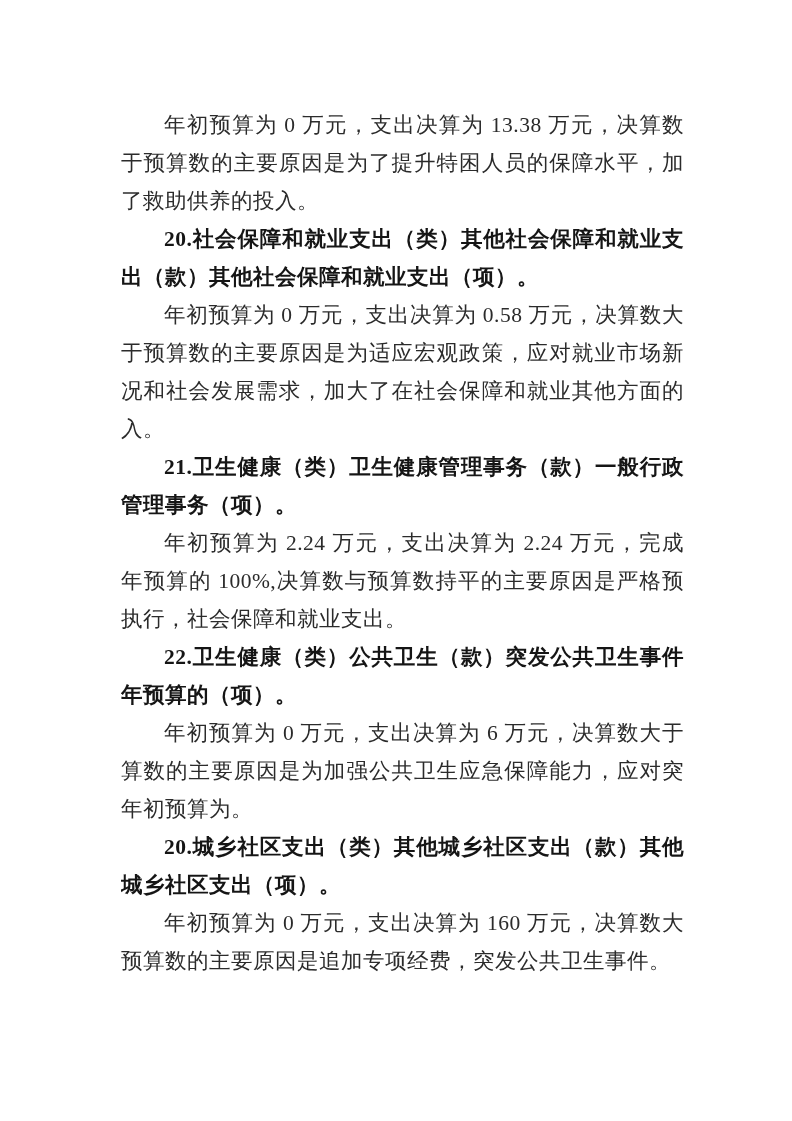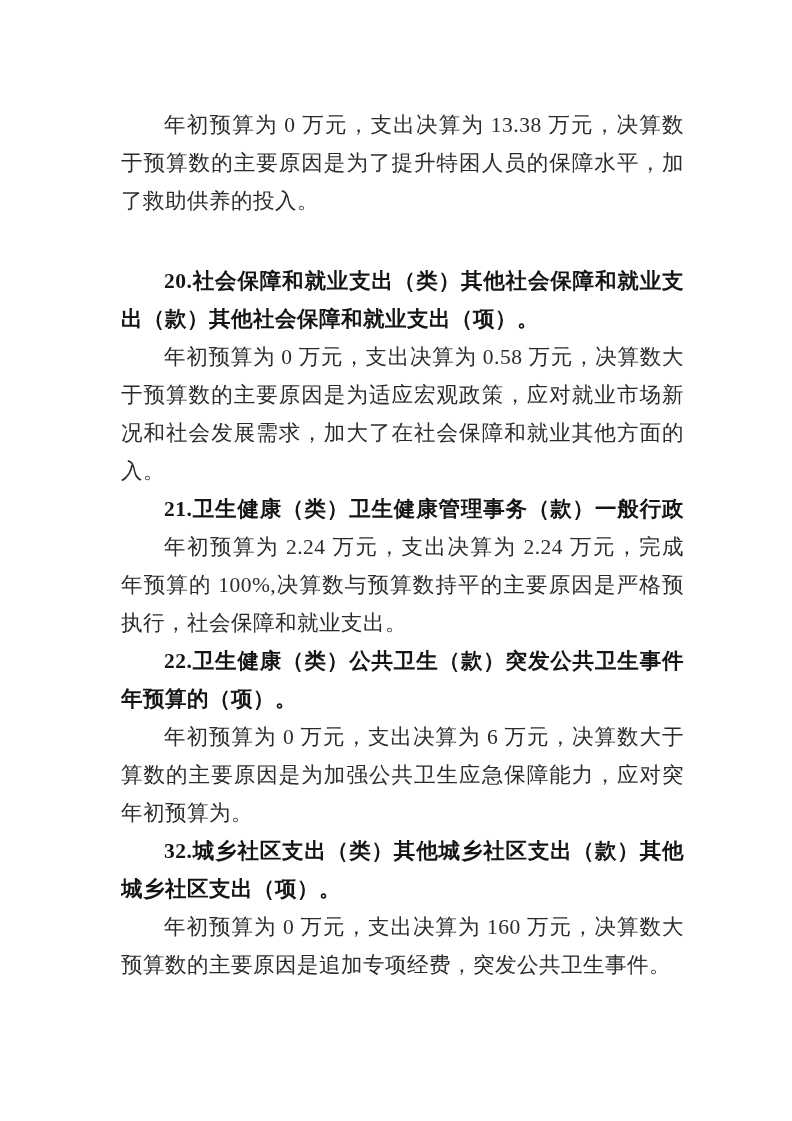--- a/index.html
+++ b/index.html
@@ -23,21 +23,21 @@
   .doc {
     position: absolute;
     left: 121px;
     top: 106px;
     width: 563px;
     font-size: 21.5px;
     color: #2b2b2b;
     letter-spacing: 0.5px;
   }
   .block { margin: 0; }
-  .block.gap { margin-top: 42px; }
+  .block.gap { }
   .block.heading .line {
     font-weight: bold;
     color: #151515;
   }
   .line {
     height: 38px;
     line-height: 38px;
     overflow: hidden;
     white-space: nowrap;
   }
@@ -66,37 +66,38 @@
         <div class="line">出（款）其他社会保障和就业支出（项）。</div>
       </div>
       <div class="block body">
         <div class="line indent just">年初预算为 0 万元，支出决算为 0.58 万元，决算数大</div>
         <div class="line just">于预算数的主要原因是为适应宏观政策，应对就业市场新情</div>
         <div class="line just">况和社会发展需求，加大了在社会保障和就业其他方面的投</div>
         <div class="line">入。</div>
       </div>
       <div class="block heading">
         <div class="line indent just">21.卫生健康（类）卫生健康管理事务（款）一般行政</div>
+        <div class="line">管理事务（项）。</div>
       </div>
       <div class="block body">
         <div class="line indent just">年初预算为 2.24 万元，支出决算为 2.24 万元，完成全</div>
         <div class="line just">年预算的 100%,决算数与预算数持平的主要原因是严格预算</div>
         <div class="line">执行，社会保障和就业支出。</div>
       </div>
       <div class="block heading">
         <div class="line indent just">22.卫生健康（类）公共卫生（款）突发公共卫生事件</div>
         <div class="line">年预算的（项）。</div>
       </div>
       <div class="block body">
         <div class="line indent just">年初预算为 0 万元，支出决算为 6 万元，决算数大于预</div>
         <div class="line just">算数的主要原因是为加强公共卫生应急保障能力，应对突发</div>
         <div class="line">年初预算为。</div>
       </div>
       <div class="block heading">
-        <div class="line indent just">32.城乡社区支出（类）其他城乡社区支出（款）其他</div>
+        <div class="line indent just">20.城乡社区支出（类）其他城乡社区支出（款）其他</div>
         <div class="line">城乡社区支出（项）。</div>
       </div>
       <div class="block body">
         <div class="line indent just">年初预算为 0 万元，支出决算为 160 万元，决算数大于</div>
         <div class="line">预算数的主要原因是追加专项经费，突发公共卫生事件。</div>
       </div>
     </div>
 </div>
 
 </body></html>

